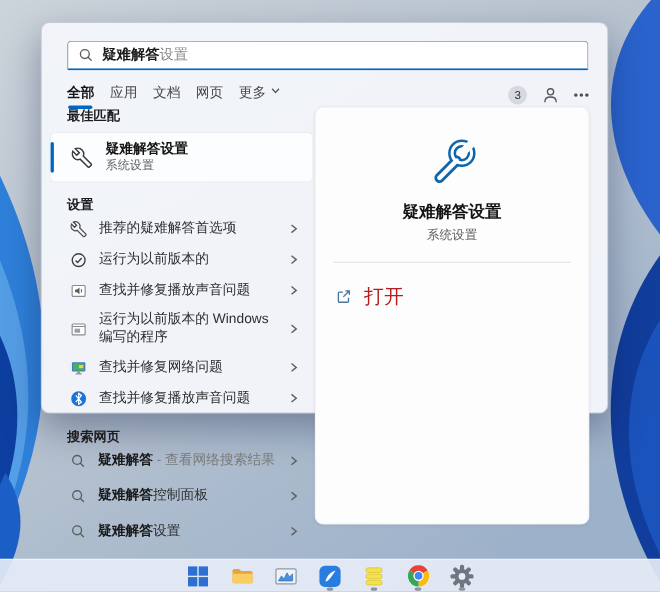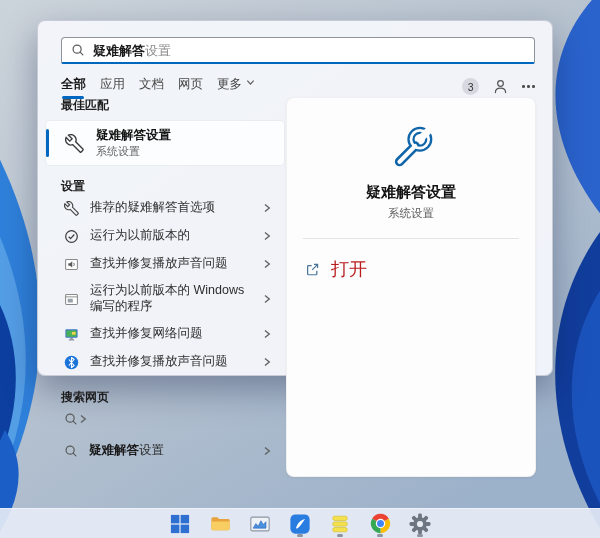--- a/index.html
+++ b/index.html
@@ -218,25 +218,36 @@
             </svg>
         </div>
 
         <div class="sec-h mt">搜索网页</div>
 
         <div class="row">
           <svg width="14" height="14" viewBox="0 0 16 16">
               <circle cx="7" cy="7" r="4.6" fill="none" stroke="#5c5c5c" stroke-width="1.4"></circle>
               <line x1="10.4" y1="10.4" x2="13.6" y2="13.6" stroke="#5c5c5c" stroke-width="1.4" stroke-linecap="round"></line>
             </svg>
-          <svg class="chev" width="10" height="10" viewBox="0 0 10 10">
-              <polyline points="3,1.5 7.3,5 3,8.5" fill="none" stroke="#5f5f5f" stroke-width="1.3"></polyline>
-            </svg>
-        </div>
-
+          <span class="lbl"><b>疑难解答</b><span class="gray"> - 查看网络搜索结果</span></span>
+          <svg class="chev" width="10" height="10" viewBox="0 0 10 10">
+              <polyline points="3,1.5 7.3,5 3,8.5" fill="none" stroke="#5f5f5f" stroke-width="1.3"></polyline>
+            </svg>
+        </div>
+
+        <div class="row" style="margin-top:4px">
+          <svg width="14" height="14" viewBox="0 0 16 16">
+              <circle cx="7" cy="7" r="4.6" fill="none" stroke="#5c5c5c" stroke-width="1.4"></circle>
+              <line x1="10.4" y1="10.4" x2="13.6" y2="13.6" stroke="#5c5c5c" stroke-width="1.4" stroke-linecap="round"></line>
+            </svg>
+          <span class="lbl"><b>疑难解答</b><span>控制面板</span></span>
+          <svg class="chev" width="10" height="10" viewBox="0 0 10 10">
+              <polyline points="3,1.5 7.3,5 3,8.5" fill="none" stroke="#5f5f5f" stroke-width="1.3"></polyline>
+            </svg>
+        </div>
 
         <div class="row" style="margin-top:4px">
           <svg width="14" height="14" viewBox="0 0 16 16">
               <circle cx="7" cy="7" r="4.6" fill="none" stroke="#5c5c5c" stroke-width="1.4"></circle>
               <line x1="10.4" y1="10.4" x2="13.6" y2="13.6" stroke="#5c5c5c" stroke-width="1.4" stroke-linecap="round"></line>
             </svg>
           <span class="lbl"><b>疑难解答</b><span>设置</span></span>
           <svg class="chev" width="10" height="10" viewBox="0 0 10 10">
               <polyline points="3,1.5 7.3,5 3,8.5" fill="none" stroke="#5f5f5f" stroke-width="1.3"></polyline>
             </svg>

